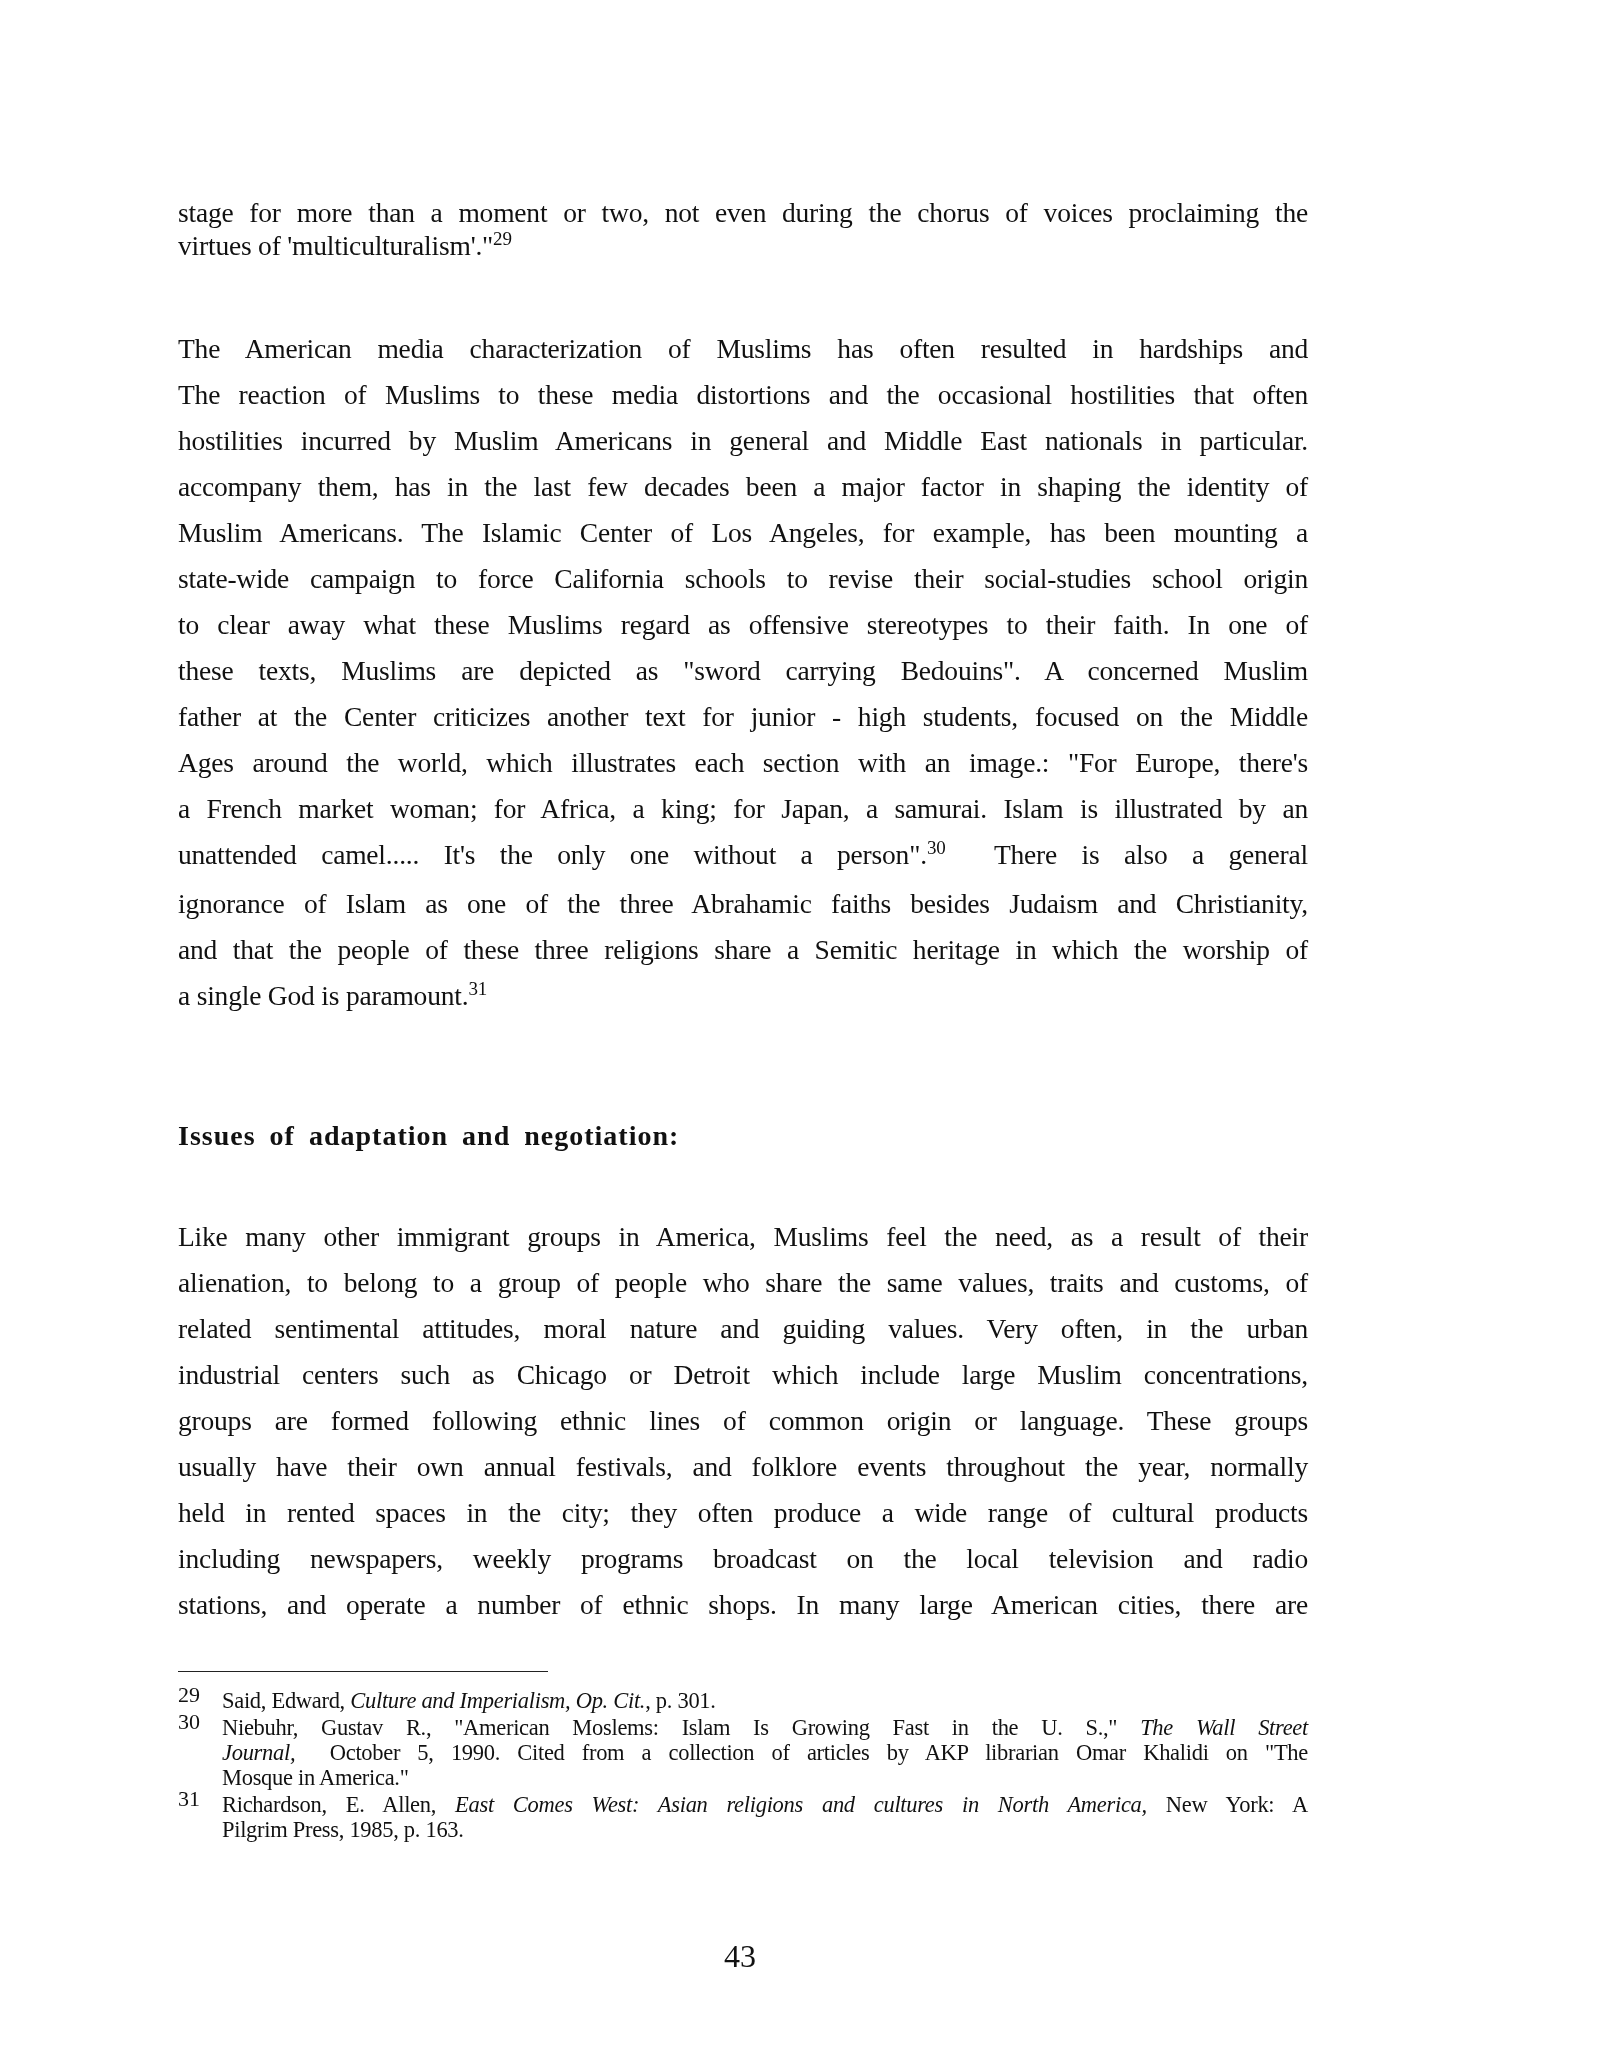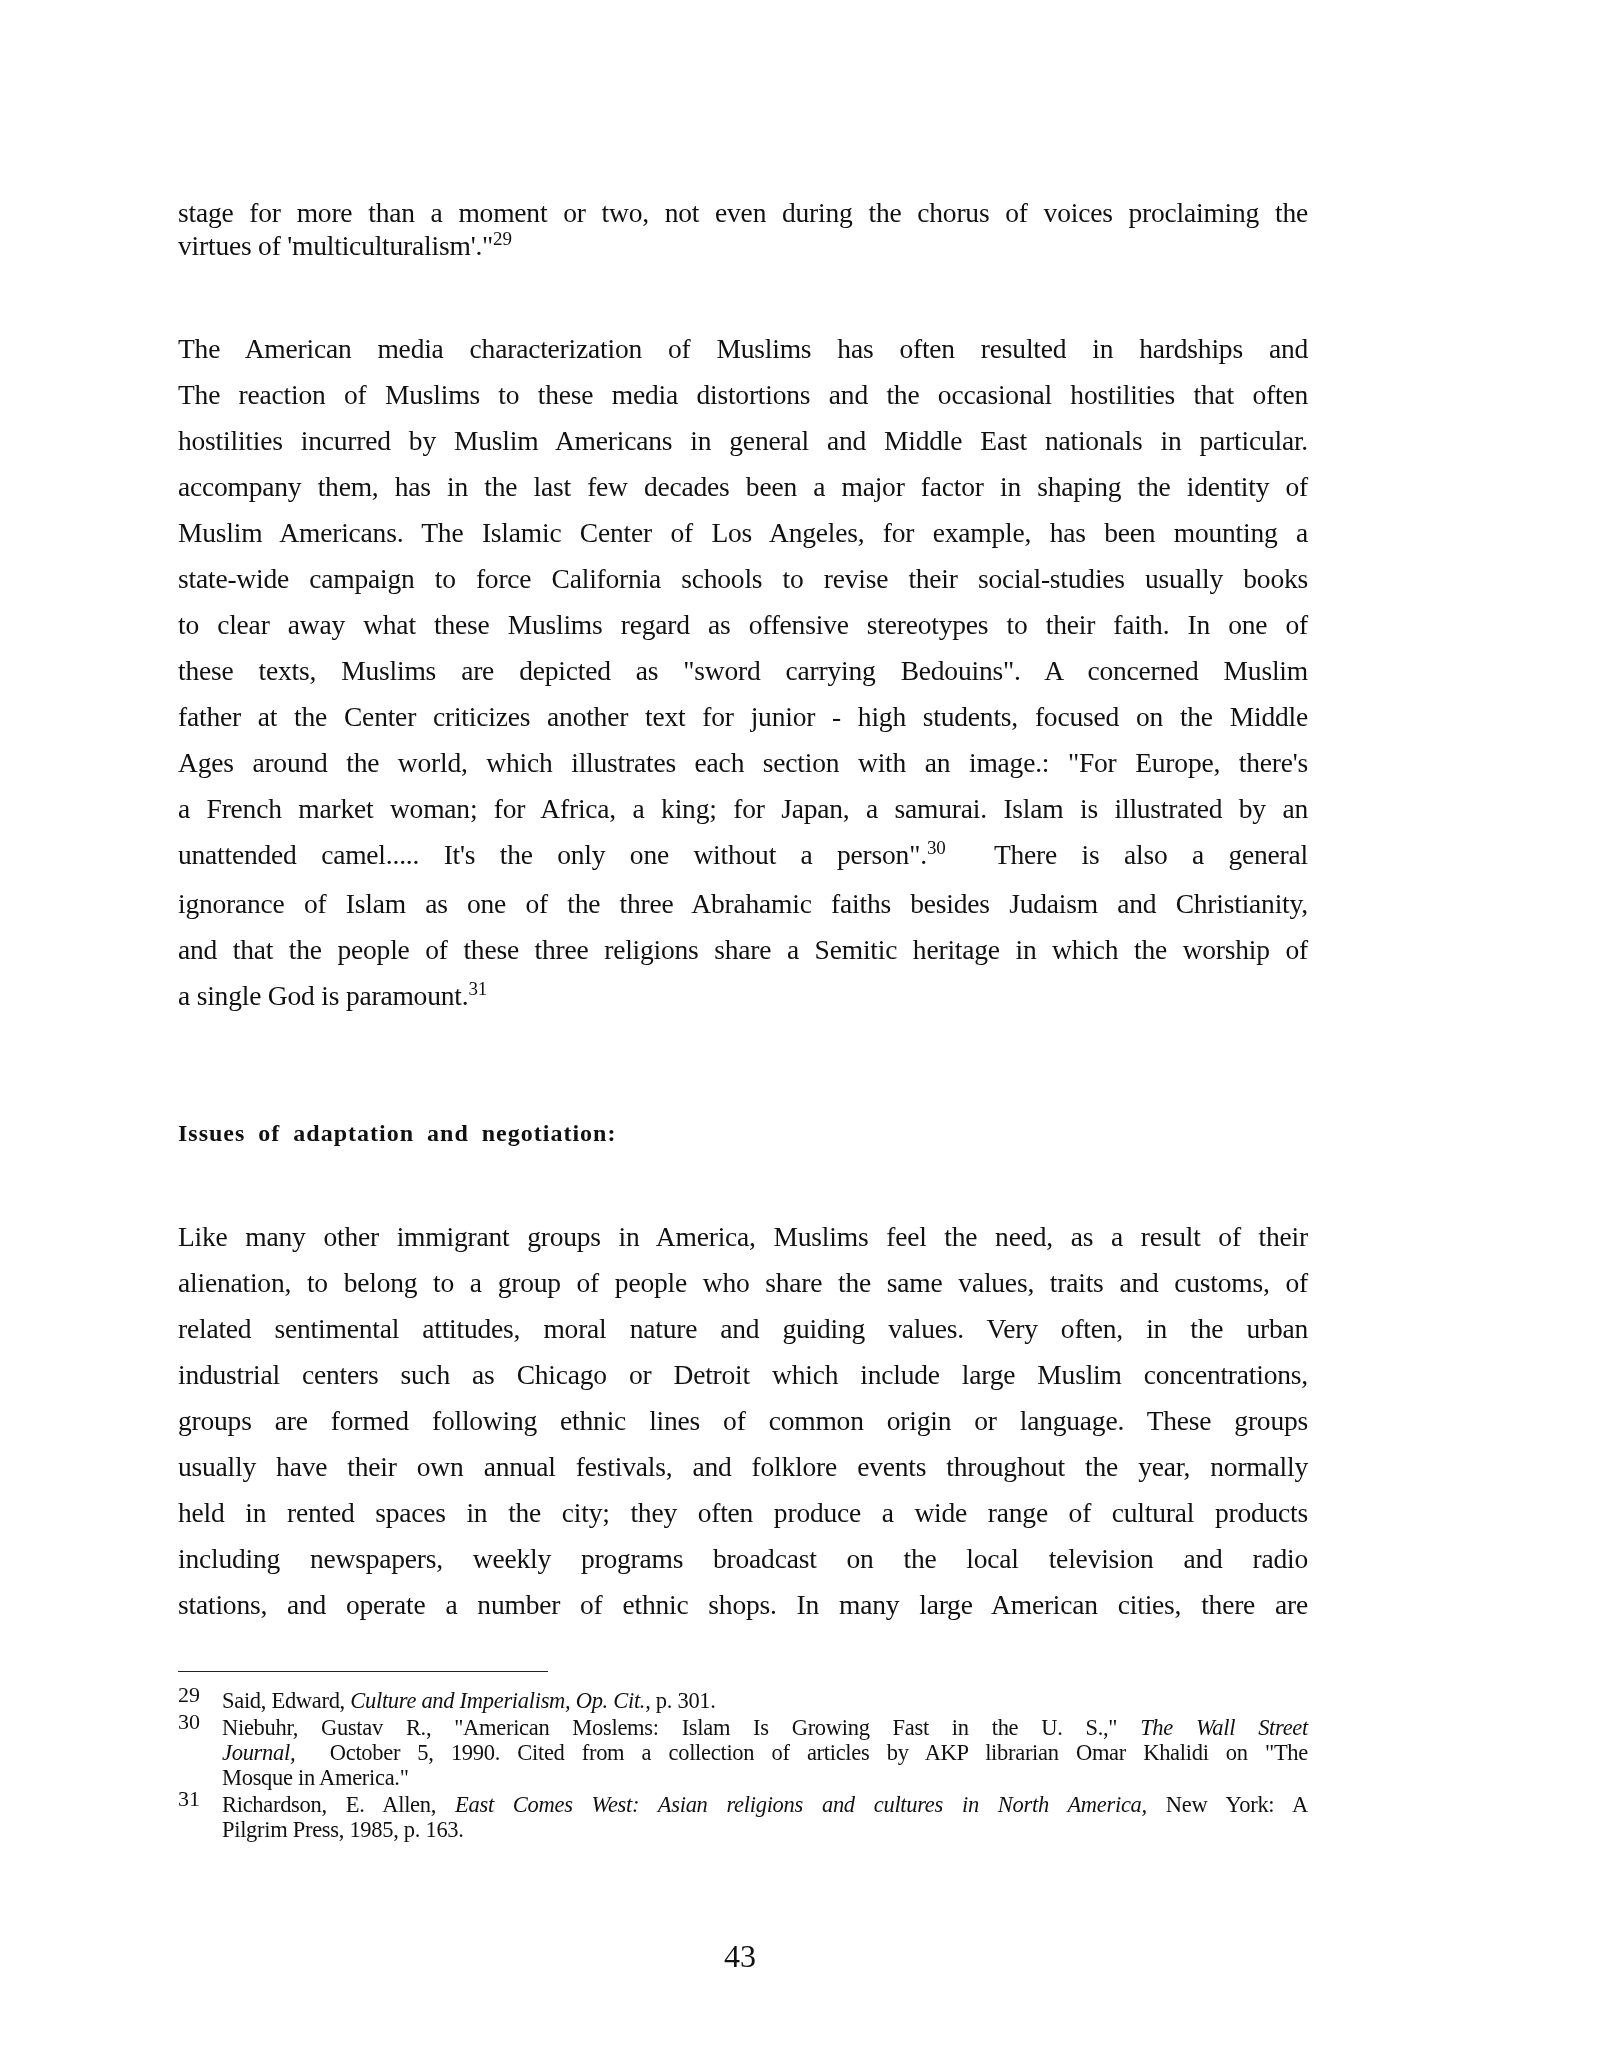--- a/index.html
+++ b/index.html
@@ -4,21 +4,21 @@
 <style>
   html, body { margin: 0; padding: 0; background: #ffffff; }
   body { width: 1600px; height: 2070px; position: relative; overflow: hidden;
          font-family: "Liberation Serif", "DejaVu Serif", serif; color: #111111; }
   .page { position: absolute; left: 0; top: 0; width: 1600px; height: 1716px; background: #ffffff; }
   .block { position: absolute; left: 178px; width: 1130px; }
   .line { display: block; white-space: nowrap; font-size: 27.5px; letter-spacing: -0.2px; }
   .just { text-align: justify; text-align-last: justify; }
   sup.fn { font-size: 19px; vertical-align: 0; position: relative; top: -10px; }
   .heading { position: absolute; left: 178px; top: 1120px; font-family: "Liberation Serif", serif;
-             font-weight: bold; font-size: 24px; letter-spacing: 1px; word-spacing: 6px; }
+             font-weight: bold; font-size: 28px; letter-spacing: 1px; word-spacing: 6px; }
   .rule { position: absolute; left: 178px; top: 1671px; width: 370px; height: 0;
           border-top: 1.6px solid #222; }
   .fnotes { position: absolute; left: 178px; width: 1130px; top: 1688px; font-size: 22.5px; }
   .fn-item { position: relative; padding-left: 44px; line-height: 25px; }
   .fn-num { position: absolute; left: 0; top: -6px; font-size: 22px; }
   .fn-item + .fn-item { margin-top: 2px; }
   .fn-line { display: block; white-space: nowrap; letter-spacing: -0.3px; }
   .pageno { position: absolute; left: 0; width: 1480px; text-align: center; top: 1938px; font-size: 32px; }
   em { font-style: italic; }
 </style>
@@ -31,21 +31,21 @@
     <span class="line just">stage for more than a moment or two, not even during the chorus of voices proclaiming the</span>
     <span class="line"><span>virtues of 'multiculturalism'."</span><sup class="fn">29</sup></span>
   </div>
 
   <div class="block" style="top:326px; line-height:46px;">
     <span class="line just">The American media characterization of Muslims has often resulted in hardships and</span>
     <span class="line just">The reaction of Muslims to these media distortions and the occasional hostilities that often</span>
     <span class="line just">hostilities incurred by Muslim Americans in general and Middle East nationals in particular.</span>
     <span class="line just">accompany them, has in the last few decades been a major factor in shaping the identity of</span>
     <span class="line just">Muslim Americans. The Islamic Center of Los Angeles, for example,  has been mounting a</span>
-    <span class="line just">state-wide campaign to force California schools to revise their social-studies usually books</span>
+    <span class="line just">state-wide campaign to force California schools to revise their social-studies school origin</span>
     <span class="line just">to clear away what these Muslims regard as offensive stereotypes to their faith.  In one of</span>
     <span class="line just">these texts, Muslims are depicted as "sword carrying Bedouins". A concerned Muslim</span>
     <span class="line just">father at the Center criticizes another text for junior - high students, focused on the Middle</span>
     <span class="line just">Ages around the world, which illustrates each section with an image.: "For Europe, there's</span>
     <span class="line just">a French market woman; for Africa, a king; for Japan, a samurai. Islam is illustrated by an</span>
     <span class="line just"><span>unattended camel..... It's the only one without a person".</span><sup class="fn">30</sup><span style="white-space:pre;">  There is also a general</span></span>
     <span class="line just">ignorance of Islam as one of the three Abrahamic faiths besides Judaism and Christianity,</span>
     <span class="line just">and that the people of these three religions share a Semitic heritage in which the worship of</span>
     <span class="line"><span>a single God is paramount.</span><sup class="fn">31</sup></span>
   </div>

